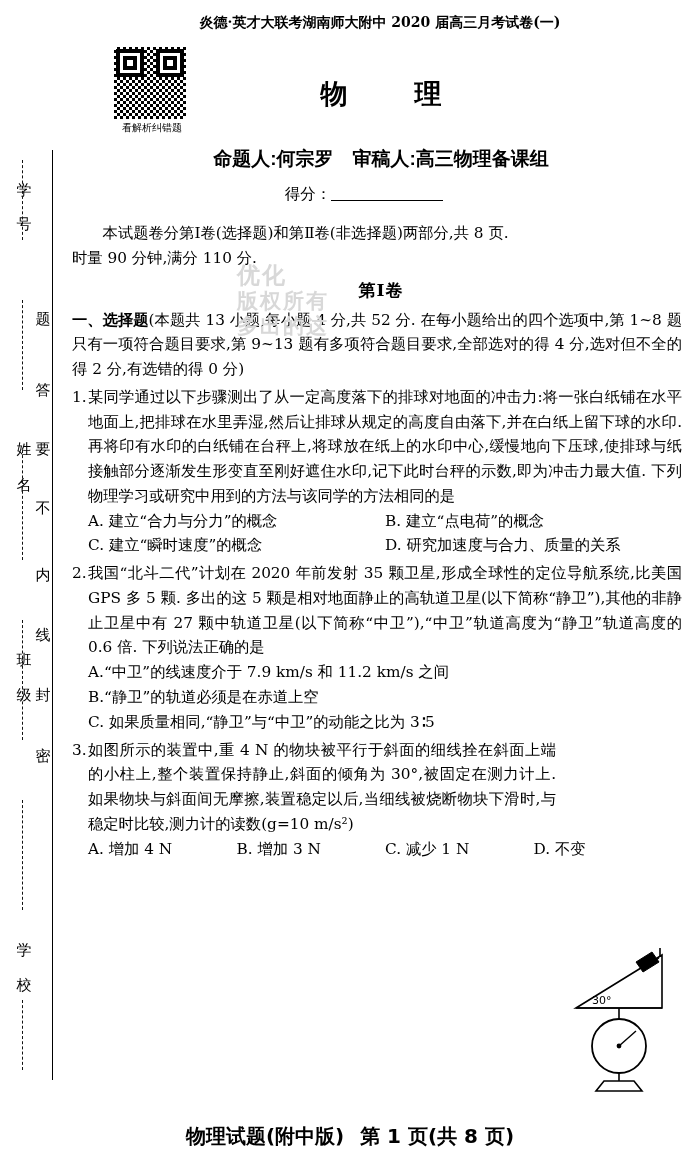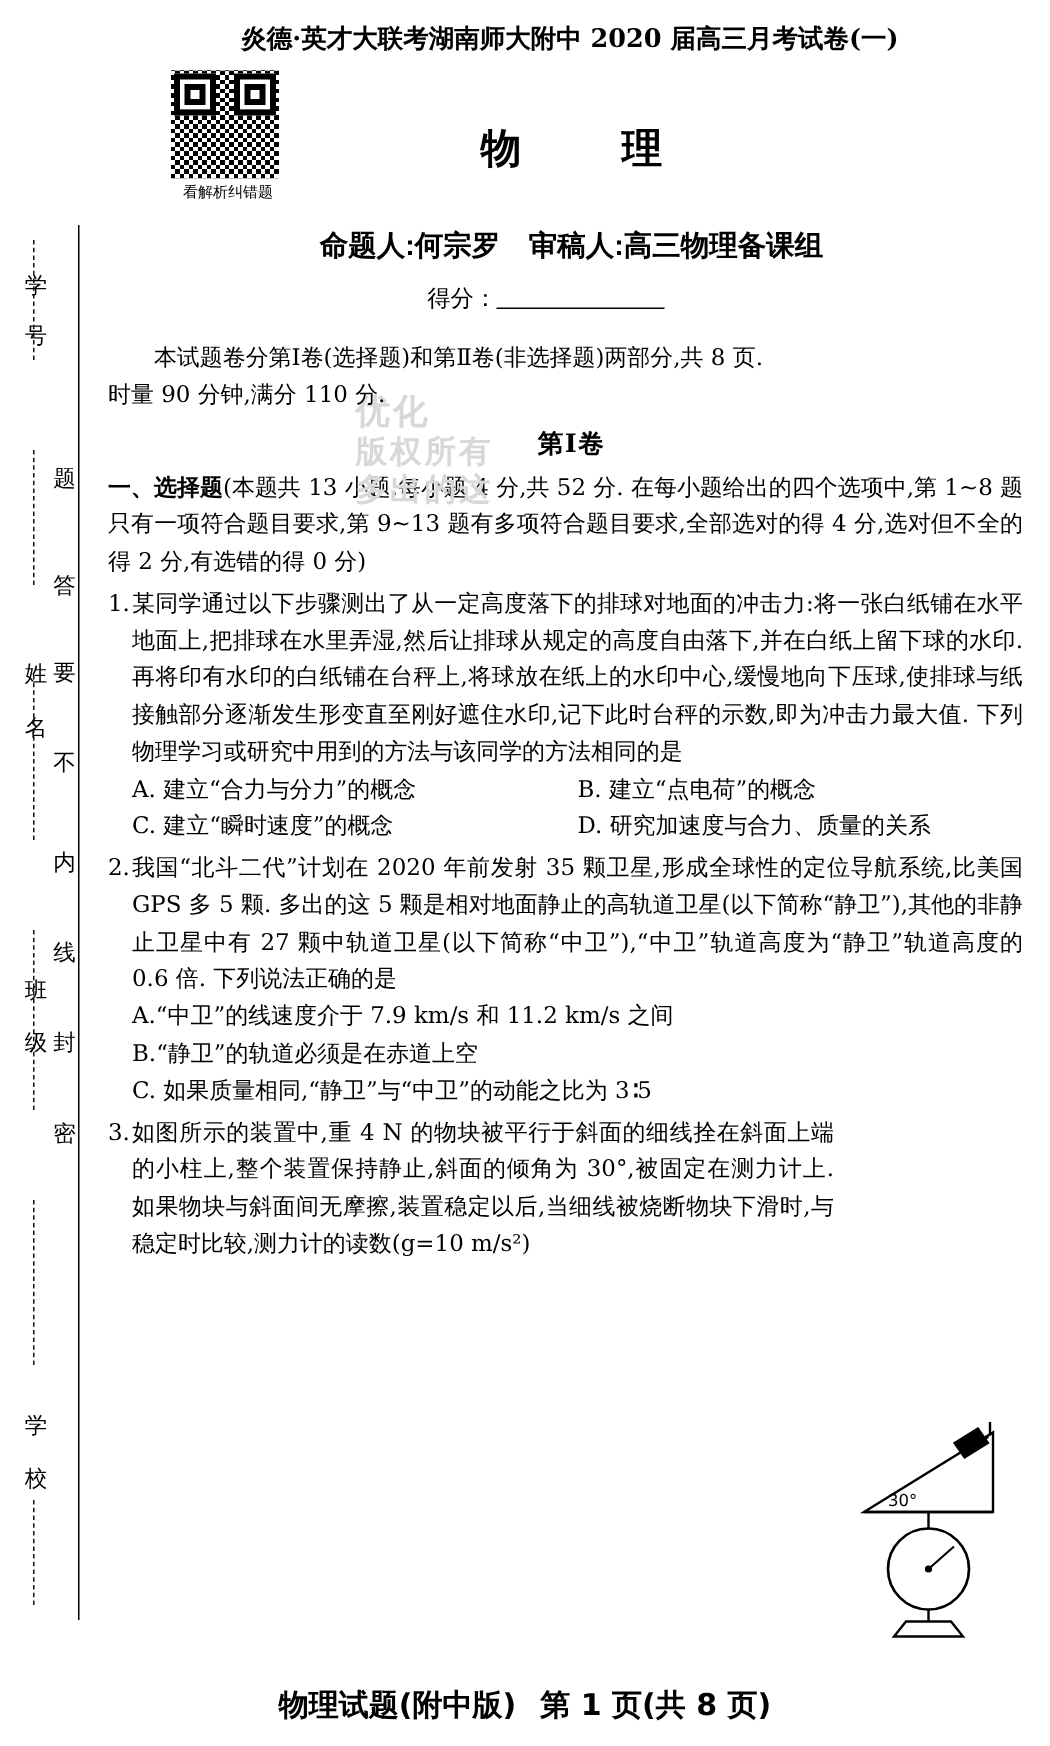--- a/index.html
+++ b/index.html
@@ -58,21 +58,21 @@
   .main {
     position: absolute;
     left: 62px;
     top: 0;
     width: 638px;
     height: 1164px;
   }
 
   .doc-title {
     margin: 14px 10px 0 8px;
-    font-size: 17px;
+    font-size: 14px;
     font-weight: bold;
     text-align: center;
     letter-spacing: 0px;
     font-family: "DejaVu Serif", "Liberation Serif", serif;
     white-space: nowrap;
   }
 
   .qr-block {
     position: absolute;
     left: 52px;
@@ -300,20 +300,26 @@
           <div>B.“静卫”的轨道必须是在赤道上空</div>
           <div>C. 如果质量相同,“静卫”与“中卫”的动能之比为 3∶5</div>
         </div>
       </div>
     </div>
 
     <div class="qitem" style="position:relative;">
       <div class="qnum">3.</div>
       <div class="qbody">
         <div style="padding-right:126px;">如图所示的装置中,重 4 N 的物块被平行于斜面的细线拴在斜面上端的小柱上,整个装置保持静止,斜面的倾角为 30°,被固定在测力计上. 如果物块与斜面间无摩擦,装置稳定以后,当细线被烧断物块下滑时,与稳定时比较,测力计的读数(g=10 m/s²)</div>
+        <div class="opts">
+          <div class="opt-4col">A. 增加 4 N</div>
+          <div class="opt-4col">B. 增加 3 N</div>
+          <div class="opt-4col">C. 减少 1 N</div>
+          <div class="opt-4col">D. 不变</div>
+        </div>
       </div>
     </div>
 
     <div class="fig3">
       <svg width="118" height="150" viewBox="0 0 118 150">
 
         <polygon points="14,63 100,10 100,63" fill="none" stroke="#000" stroke-width="1.6"></polygon>
         <line x1="14" y1="63" x2="100" y2="63" stroke="#000" stroke-width="1.6"></line>
 
         <polygon points="74,17 90,7 97,17 81,27" fill="#000" stroke="#000" stroke-width="1"></polygon>

